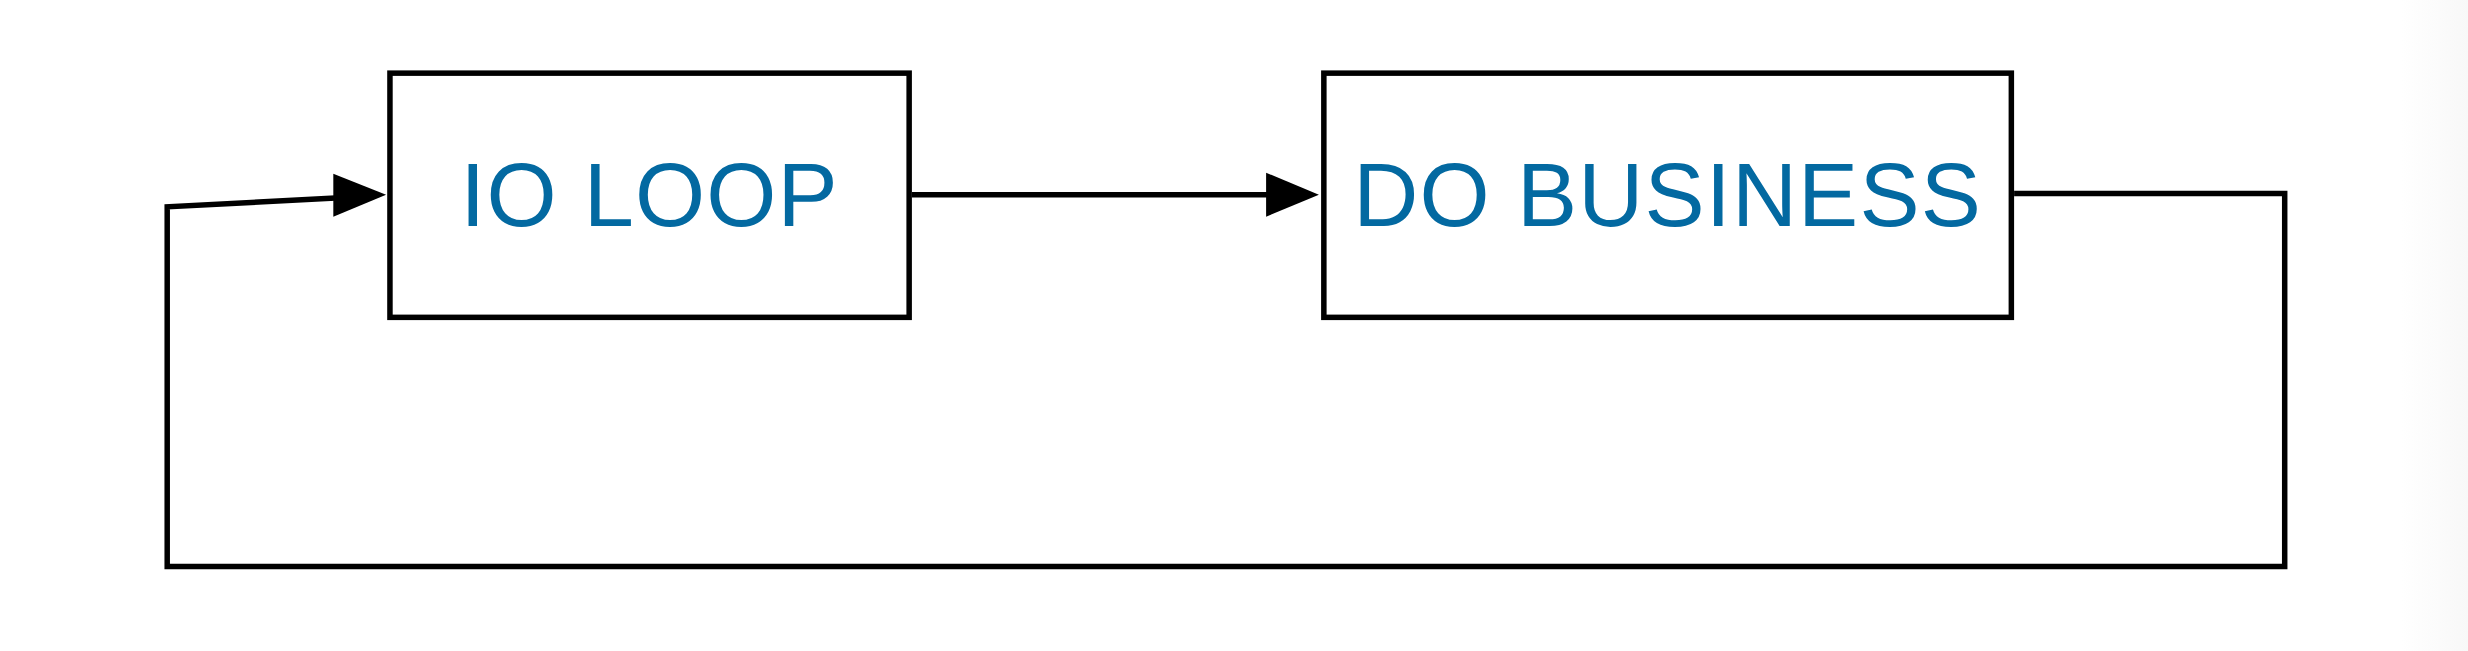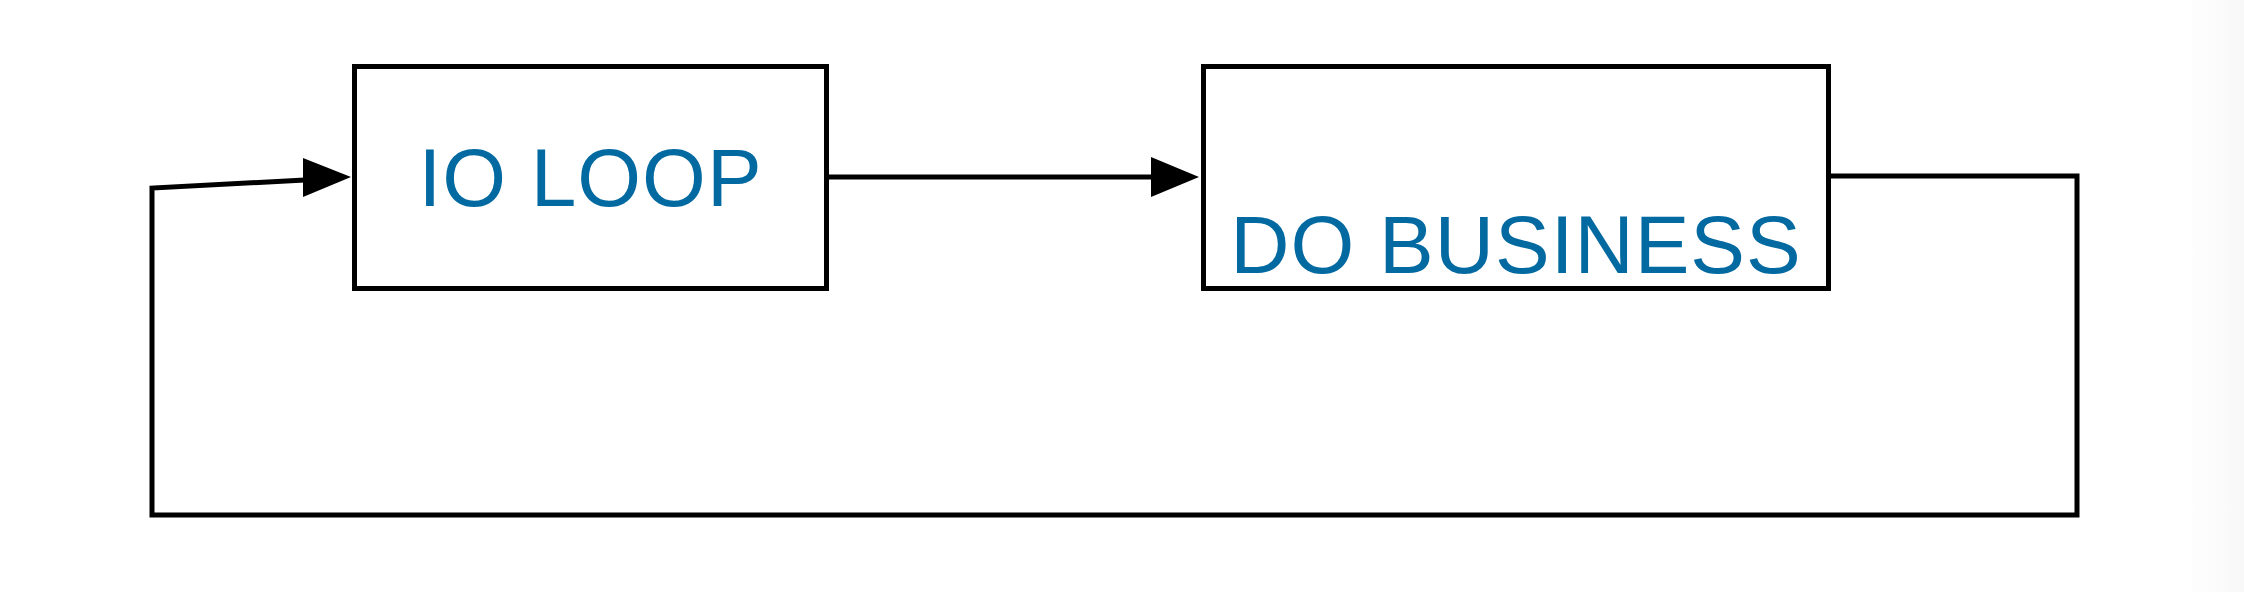--- a/index.html
+++ b/index.html
@@ -50,21 +50,20 @@
     left: 352px;
     top: 64px;
     width: 477px;
     height: 227px;
   }
   .node-biz {
     left: 1201px;
     top: 64px;
     width: 630px;
     height: 227px;
-    align-items: flex-end;
   }
   .right-fade {
     position: absolute;
     top: 0;
     right: 0;
     width: 61px;
     height: 592px;
     background: linear-gradient(90deg, rgba(248,248,248,0) 0%, #f8f8f8 100%);
     pointer-events: none;
   }

